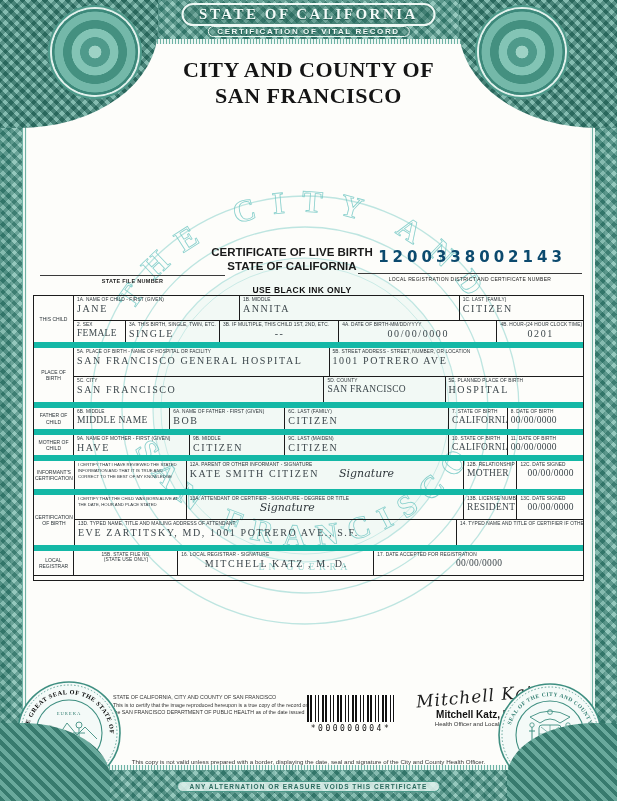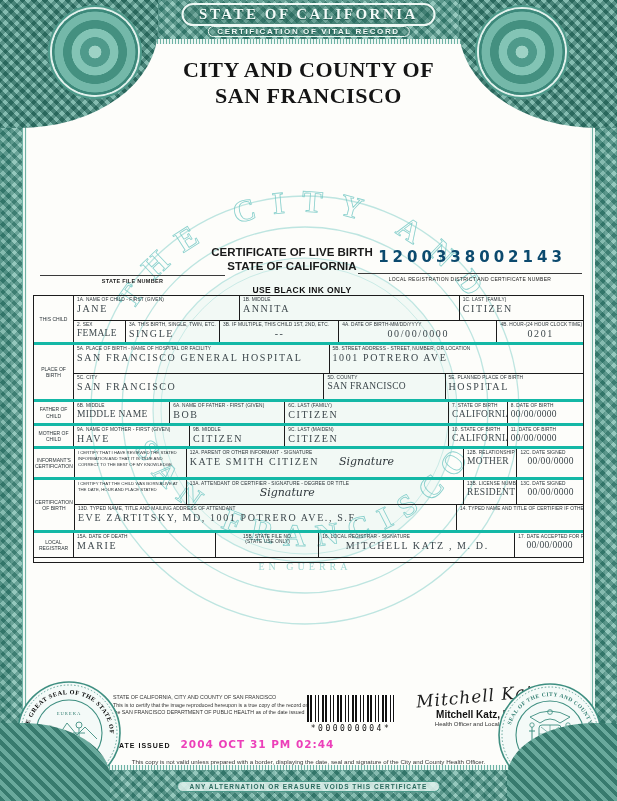--- a/index.html
+++ b/index.html
@@ -50,21 +50,21 @@
   .ul-left{left:13px;top:231px;width:185px}
   .ul-right{left:331px;top:229px;width:224px}
   .tinylbl{position:absolute;z-index:5;font:5.5px "Liberation Sans",sans-serif;color:#222;
     letter-spacing:.3px;text-align:center;white-space:nowrap}
   .sfn{left:13px;top:234px;width:185px;font-weight:bold}
   .lrd{left:331px;top:232px;width:224px;font-size:5px}
   .ink{position:absolute;left:175px;top:241px;width:200px;text-align:center;z-index:5;
     font:bold 8.5px "Liberation Sans",sans-serif;color:#111;letter-spacing:.4px}
   
   .tbl{position:absolute;left:6px;top:251px;width:551px;z-index:5;border:1px solid #1c1c1c;box-sizing:border-box}
-  .sec{display:flex;border-top:3px solid #14b8a6}
+  .sec{display:flex;border-top:6px solid #14b8a6}
   .tbl>.sec:first-child{border-top:none}
   .slab{flex:0 0 37px;border-right:1px solid #1c1c1c;display:flex;align-items:center;justify-content:center;
     text-align:center;font:5px "Liberation Sans",sans-serif;color:#2b3338;padding:1px;line-height:1.3}
   .srows{flex:1;display:flex;flex-direction:column;min-width:0}
   .srows>.row:first-child{border-top:none}
   .row{display:flex;border-top:1px solid #1c1c1c;box-sizing:border-box}
   .cell{position:relative;box-sizing:border-box;padding:1px 2px 0 3px;overflow:hidden;min-width:0}
   .cell+.cell{border-left:1px solid #1c1c1c}
   .lbl{font:4.8px "Liberation Sans",sans-serif;color:#2b3338;letter-spacing:.1px;white-space:nowrap}
   .val{font:10px "Liberation Serif",serif;color:#3d474c;letter-spacing:1.6px;margin-top:1px;white-space:nowrap}
@@ -334,24 +334,20 @@
               <div class="val"></div>
             </div>
           </div>
         </div>
       </div>
 
       <div class="sec">
         <div class="slab">LOCAL REGISTRAR</div>
         <div class="srows">
           <div class="row" style="height:24px">
-            <div class="cell" style="flex:0 0 27.7%">
-              <div class="lbl">15A. DATE OF DEATH</div>
-              <div class="val">MARIE</div>
-            </div>
             <div class="cell" style="flex:0 0 20.3%">
               <div class="lbl ctr" style="text-align:center">15B. STATE FILE NO.</div>
               <div class="lbl" style="text-align:center">(STATE USE ONLY)</div>
             </div>
             <div class="cell" style="flex:0 0 38.5%">
               <div class="lbl">16. LOCAL REGISTRAR - SIGNATURE</div>
               <div class="val ctr">MITCHELL KATZ , M. D.</div>
             </div>
             <div class="cell" style="flex:1">
               <div class="lbl">17. DATE ACCEPTED FOR REGISTRATION</div>
@@ -362,24 +358,20 @@
       </div>
 
       <div class="row" style="height:5px"></div>
     </div>
 
     <div class="smallprint">
       <div>STATE OF CALIFORNIA, CITY AND COUNTY OF SAN FRANCISCO</div>
       <div>This is to certify that the image reproduced hereupon is a true copy of the record on file in the SAN FRANCISCO DEPARTMENT OF PUBLIC HEALTH as of the date issued</div>
     </div>
 
-    <div class="dateissued">
-      <span class="di-lbl">DATE ISSUED</span>
-      <span class="di-val">2004 OCT 31 PM 02:44</span>
-    </div>
 
     <div class="barcode"></div>
     <div class="bartext">*000000004*</div>
 
     <div class="sigblock">
       <div class="handwriting">Mitchell Katz</div>
       <div class="signame">Mitchell Katz, M.D.</div>
       <div class="sigrole">Health Officer and Local Registrar</div>
     </div>
 

